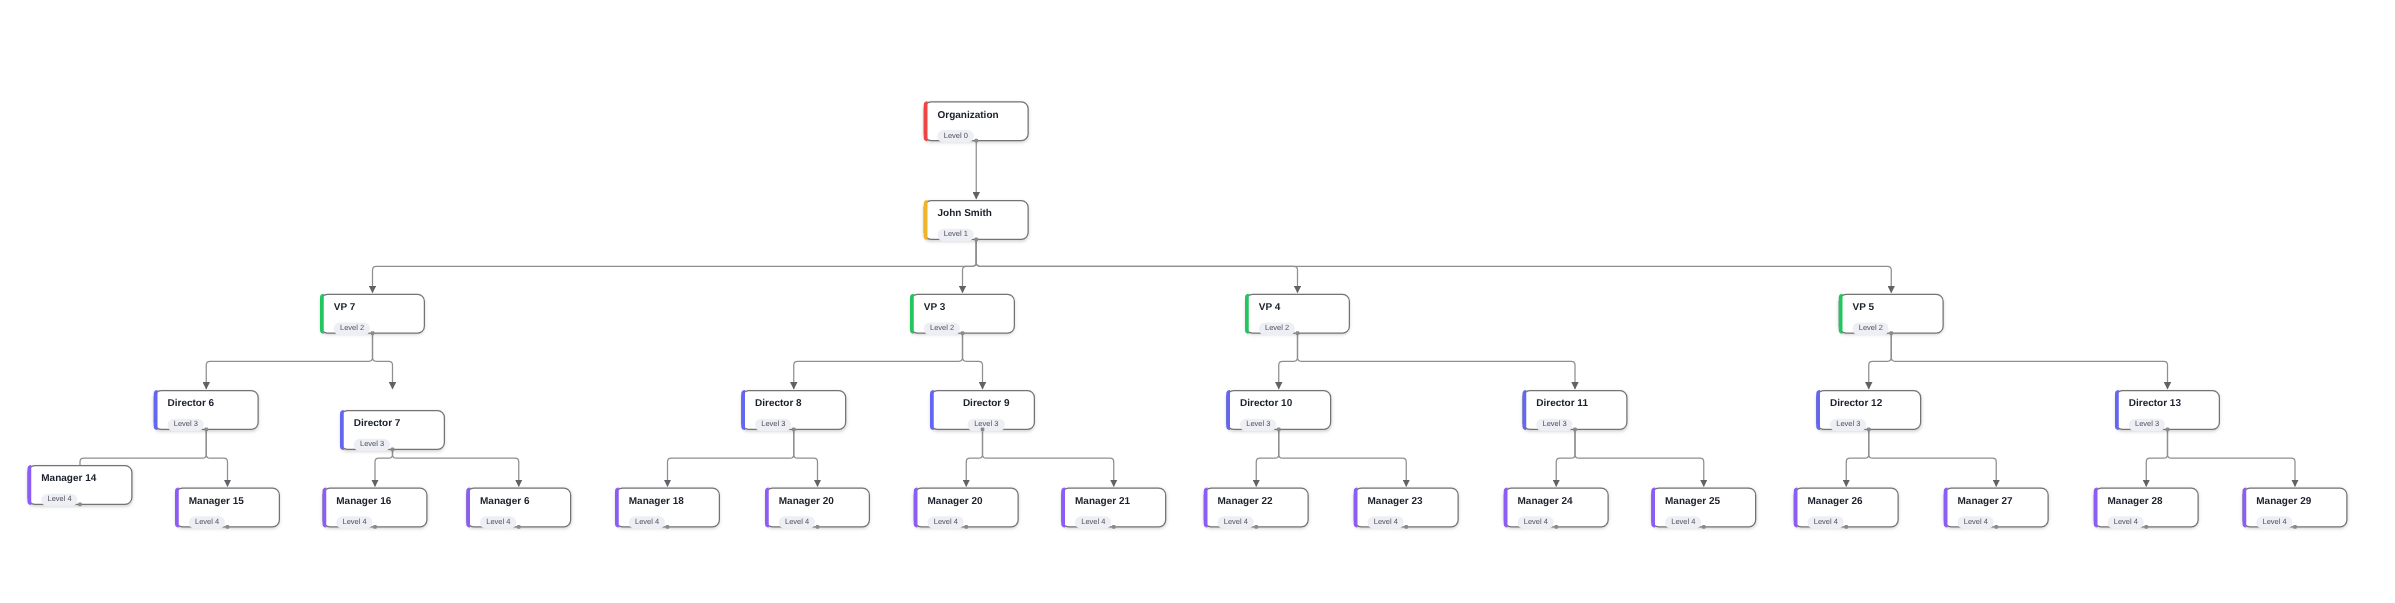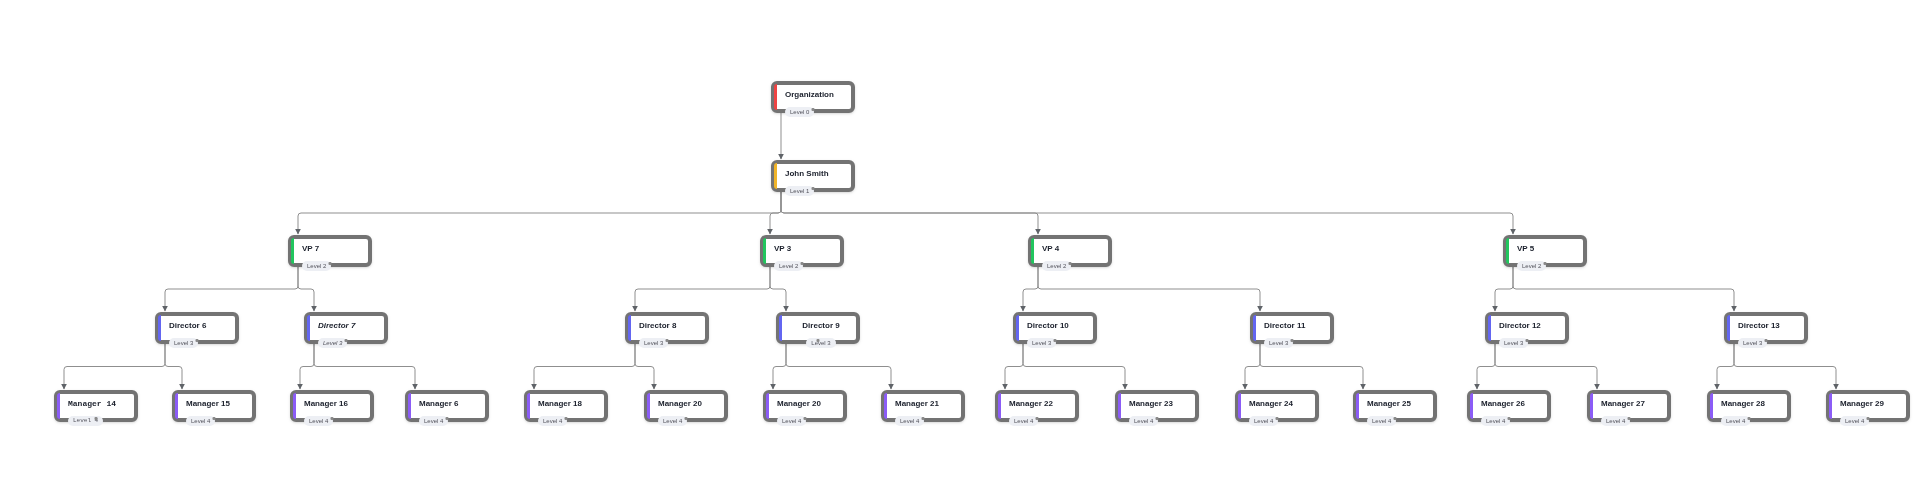--- a/index.html
+++ b/index.html
@@ -18,25 +18,24 @@
     position: absolute;
     left: 0;
     top: 0;
   }
   .node {
     position: absolute;
     width: 84px;
     height: 32px;
     box-sizing: border-box;
     background: #ffffff;
-    border: 4px solid #737373;
+    border: 1px solid #737373;
     border-radius: 6px;
     box-shadow: 0 1px 2px rgba(0,0,0,0.10), 0 1px 4px rgba(0,0,0,0.06);
     cursor: grab;
-    margin-left: 32px;
   }
   .node-accent {
     position: absolute;
     left: -1px;
     top: -1px;
     bottom: -1px;
     width: 3px;
     border-radius: 6px 0 0 6px;
   }
   .node-body {
@@ -162,21 +161,21 @@
     <div class="node-handle" style="background: rgb(138, 138, 138);"></div>
   </div>
       <div class="node" style="left: 123px; top: 312px;">
     <div class="node-accent" style="background: rgb(99, 102, 241);"></div>
     <div class="node-body">
       <div class="node-title">Director 6</div>
       <div class="node-badge">Level 3</div>
     </div>
     <div class="node-handle" style="background: rgb(138, 138, 138);"></div>
   </div>
-      <div class="node" style="left: 272px; top: 312px; font-style: italic;">
+      <div class="node" style="left: 272px; top: 328px;">
     <div class="node-accent" style="background: rgb(99, 102, 241);"></div>
     <div class="node-body">
       <div class="node-title">Director 7</div>
       <div class="node-badge">Level 3</div>
     </div>
     <div class="node-handle" style="background: rgb(138, 138, 138);"></div>
   </div>
       <div class="node" style="left: 593px; top: 312px;">
     <div class="node-accent" style="background: rgb(99, 102, 241);"></div>
     <div class="node-body">
@@ -218,21 +217,21 @@
     <div class="node-handle" style="background: rgb(138, 138, 138);"></div>
   </div>
       <div class="node" style="left: 1692px; top: 312px;">
     <div class="node-accent" style="background: rgb(99, 102, 241);"></div>
     <div class="node-body">
       <div class="node-title">Director 13</div>
       <div class="node-badge">Level 3</div>
     </div>
     <div class="node-handle" style="background: rgb(138, 138, 138);"></div>
   </div>
-      <div class="node" style="left: 22px; top: 390px; font-family: Liberation Mono, monospace;">
+      <div class="node" style="left: 22px; top: 372px;">
     <div class="node-accent" style="background: rgb(139, 92, 246);"></div>
     <div class="node-body">
       <div class="node-title">Manager 14</div>
       <div class="node-badge">Level 4</div>
     </div>
     <div class="node-handle" style="background: rgb(138, 138, 138);"></div>
   </div>
       <div class="node" style="left: 140px; top: 390px;">
     <div class="node-accent" style="background: rgb(139, 92, 246);"></div>
     <div class="node-body">

